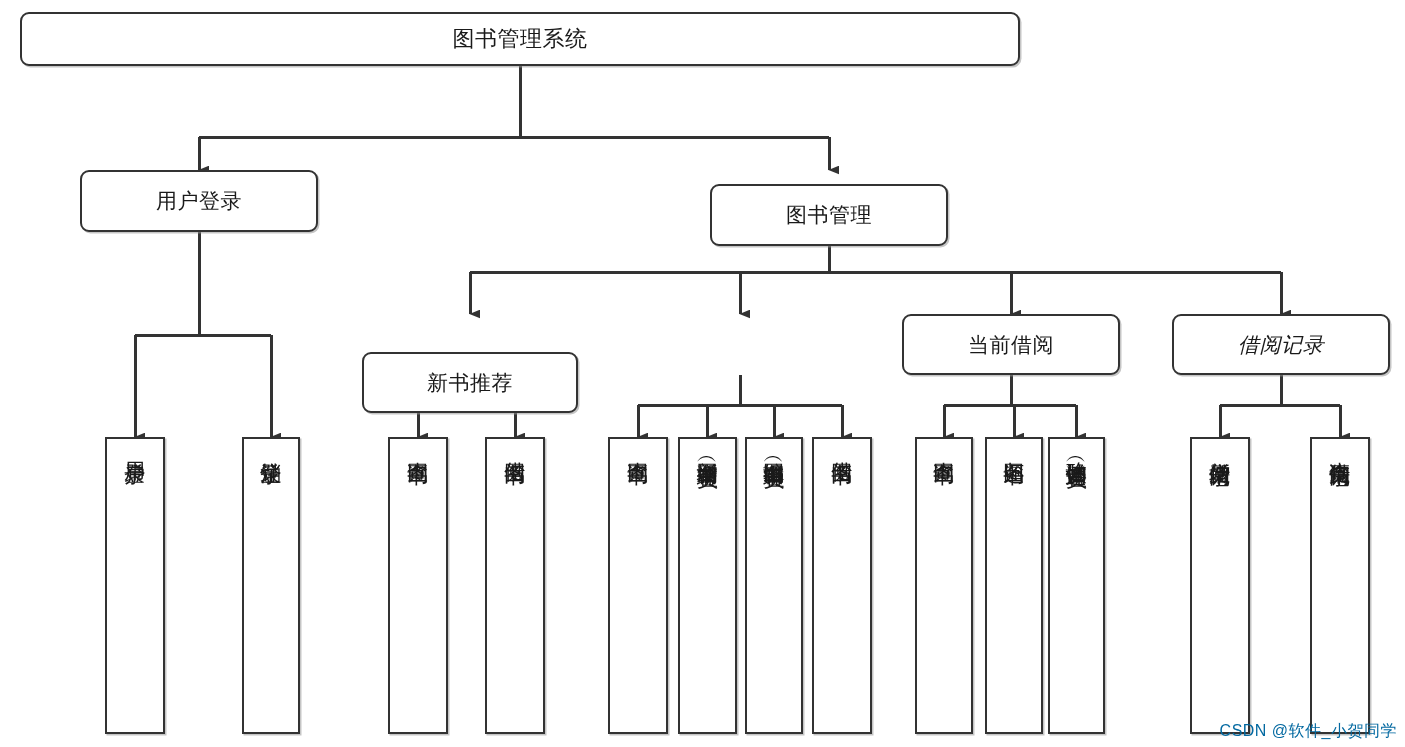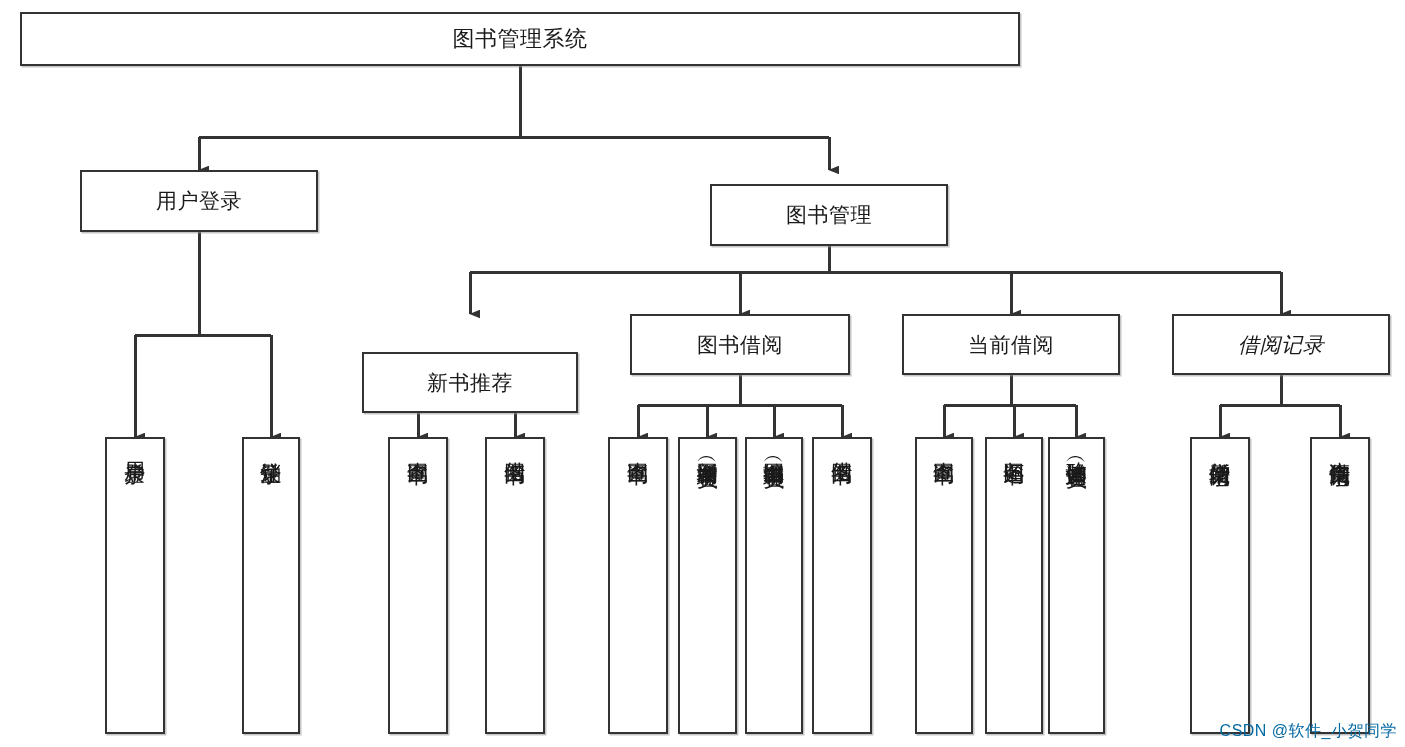--- a/index.html
+++ b/index.html
@@ -34,20 +34,21 @@
     box-shadow: 1.5px 1.5px 0 rgba(150,150,150,0.55);
     display: flex;
     align-items: center;
     justify-content: center;
     color: #1a1a1a;
   }
   .node.horiz {
     font-size: 21px;
     letter-spacing: 0.5px;
     line-height: 1.1;
+    border-radius: 9px;
   }
   .node.horiz.root {
     font-size: 22px;
   }
   .node.vert {
     align-items: flex-start;
     justify-content: center;
     padding-top: 6px;
   }
   .node.vert .vlabel {
@@ -132,23 +133,20 @@
   <div class="node horiz" id="node-l2-0" style="left: 80px; top: 170px; width: 238px; height: 62px;">
     <span>用户登录</span>
   </div>
   <div class="node horiz" id="node-l2-1" style="left: 710px; top: 184px; width: 238px; height: 62px;">
     <span>图书管理</span>
   </div>
 
   <div class="node horiz" id="node-l3-0" style="left: 362px; top: 314px; width: 216px; height: 61px; margin-top: 38px;">
     <span>新书推荐</span>
   </div>
-  <div class="node horiz" id="node-l3-1" style="left: 630px; top: 314px; width: 220px; height: 61px;">
-    <span>图书借阅</span>
-  </div>
   <div class="node horiz" id="node-l3-2" style="left: 902px; top: 314px; width: 218px; height: 61px;">
     <span>当前借阅</span>
   </div>
   <div class="node horiz" id="node-l3-3" style="left: 1172px; top: 314px; width: 218px; height: 61px; font-style: italic;">
     <span>借阅记录</span>
   </div>
 
   <div class="node vert" id="node-leaf-0" style="left: 105px; top: 437px; width: 60px; height: 297px;">
     <span class="vlabel">用户登录</span>
   </div>

